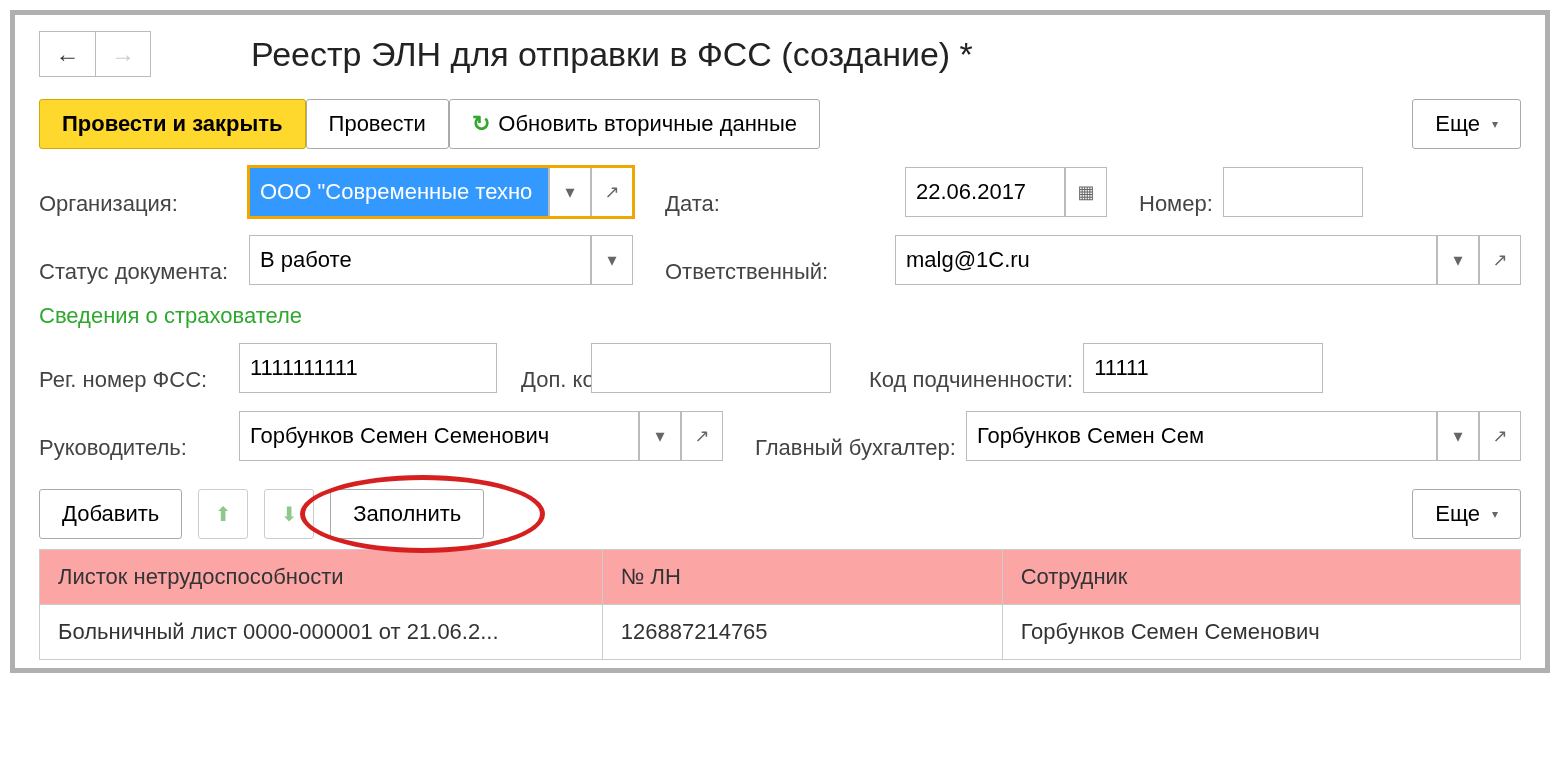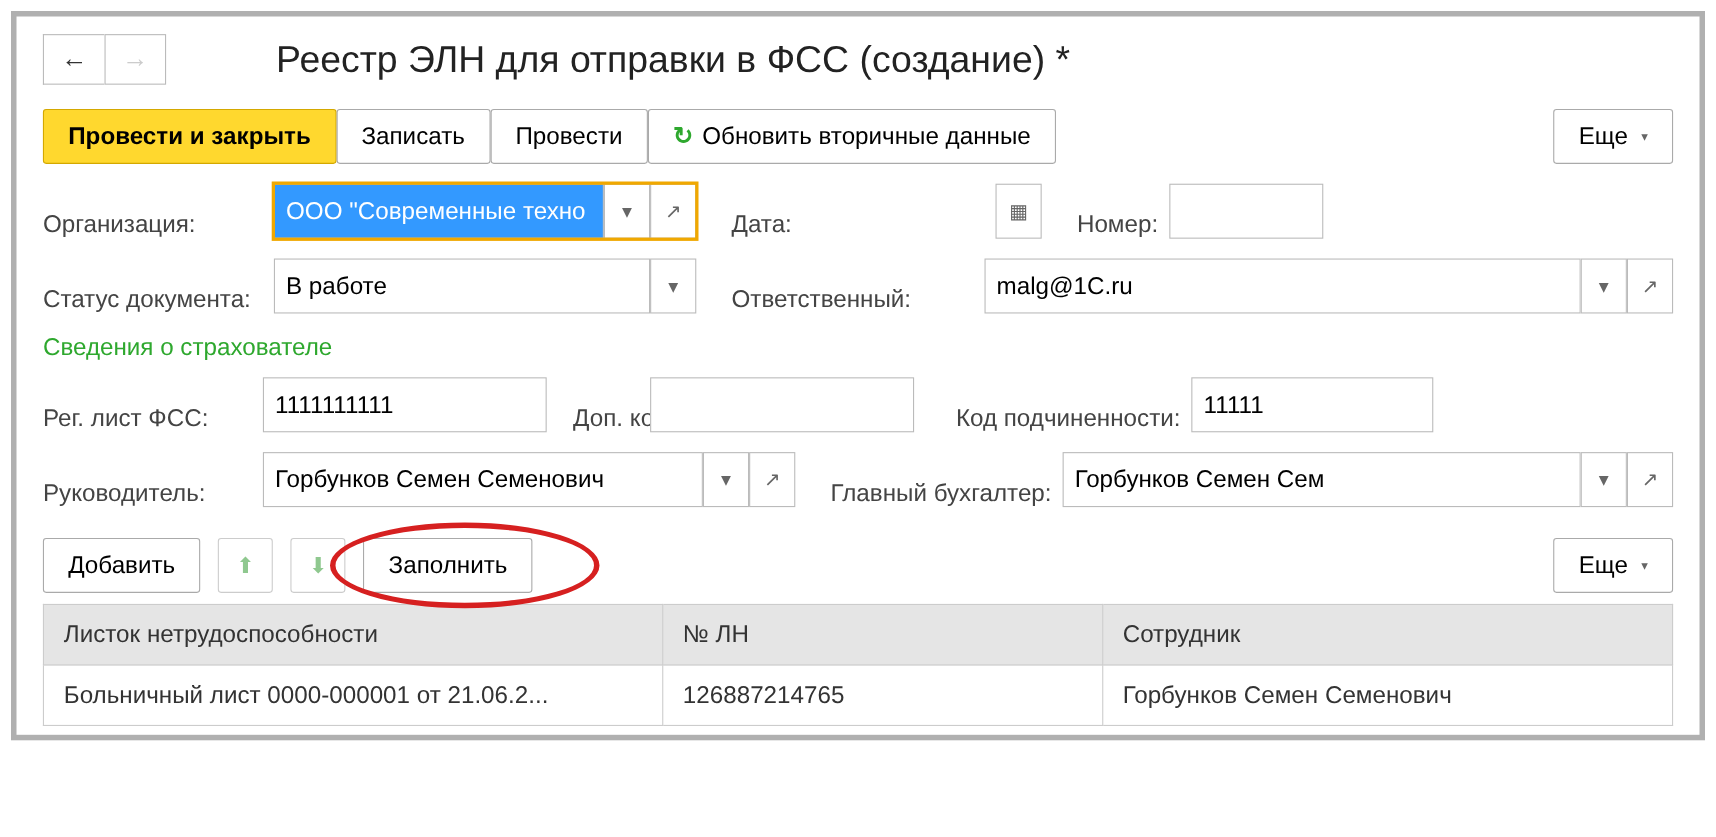--- a/index.html
+++ b/index.html
@@ -25,21 +25,21 @@
     .text-input.selected { background: #3399ff; color: #fff; }
     .icon-btn { width: 42px; height: 50px; border: 1px solid #bbb; background: #fff; display: flex; align-items: center; justify-content: center; cursor: pointer; font-size: 18px; color: #666; }
     .section-title { color: #2ea82e; font-size: 22px; padding: 0 24px; margin-bottom: 14px; }
     .table-toolbar { display: flex; align-items: flex-end; padding: 10px 24px; gap: 16px; position: relative; }
     .arrow-btn { width: 50px; height: 50px; border: 1px solid #ccc; background: #fff; display: flex; align-items: center; justify-content: center; color: #8fc88f; font-size: 20px; cursor: pointer; border-radius: 3px; }
     .fill-btn-wrap { position: relative; display: inline-block; }
     .red-circle { position: absolute; border: 5px solid #d62020; border-radius: 50%; width: 245px; height: 78px; top: -14px; left: -30px; pointer-events: none; }
     .table-wrap { padding: 0 24px; }
     .data-table { width: 100%; border-collapse: collapse; border: 1px solid #ccc; }
     .data-table th, .data-table td { border: 1px solid #ccc; padding: 14px 18px; text-align: left; font-weight: normal; font-size: 22px; }
-    .data-table th { background: #e5e5e5; }
+    .data-table th { background: #fca5a5; }
     .chev { font-size: 12px; color: #666; margin-left: 4px; }
   </style>
 </head>
 <body>
 
 <div class="window">
 
   <div class="header-row">
     <div class="nav-btns">
       <div class="nav-btn">
@@ -47,21 +47,20 @@
       </div>
       <div class="nav-btn disabled">
         <span>→</span>
       </div>
     </div>
     <div class="page-title">Реестр ЭЛН для отправки в ФСС (создание) *</div>
   </div>
 
   <div class="toolbar">
     <button class="btn primary">Провести и закрыть</button>
-    <button class="btn">Записать</button>
     <button class="btn">Провести</button>
     <button class="btn">
       <span class="refresh-icon">↻</span>
       <span>Обновить вторичные данные</span>
     </button>
     <button class="btn more">
       <span>Еще</span>
       <span class="chev">▾</span>
     </button>
   </div>
@@ -74,20 +73,21 @@
         <div class="icon-btn">
             <span>▾</span>
           </div>
         <div class="icon-btn">
             <span>↗</span>
           </div>
       </div>
       <span class="label" style="margin-left:22px; width:80px">Дата:</span>
       <span style="width:140px"></span>
       <div class="input-group">
+        <input class="text-input" style="width: 160px;" value="22.06.2017">
         <div class="icon-btn">
             <span>▦</span>
           </div>
       </div>
       <span class="label" style="margin-left:22px">Номер:</span>
       <input class="text-input" style="width: 140px;" value="">
     </div>
 
     <div class="form-row">
       <span class="label" style="width:200px">Статус документа:</span>
@@ -107,26 +107,26 @@
             <span>↗</span>
           </div>
       </div>
     </div>
   </div>
 
   <div class="section-title">Сведения о страхователе</div>
 
   <div class="form-section">
     <div class="form-row">
-      <span class="label" style="width:190px">Рег. лист ФСС:</span>
+      <span class="label" style="width:190px">Рег. номер ФСС:</span>
       <input class="text-input" style="width: 258px;" value="1111111111">
       <span class="label" style="margin-left:14px; width:60px; line-height:1.2">Доп. код:</span>
       <input class="text-input" style="width: 240px;" value="">
       <span class="label" style="margin-left:28px">Код подчиненности:</span>
-      <input class="text-input" style="width: 220px;" value="11111">
+      <input class="text-input" style="width: 240px;" value="11111">
     </div>
 
     <div class="form-row">
       <span class="label" style="width:190px">Руководитель:</span>
       <div class="input-group">
         <input class="text-input" style="width: 400px;" value="Горбунков Семен Семенович">
         <div class="icon-btn">
             <span>▾</span>
           </div>
         <div class="icon-btn">

